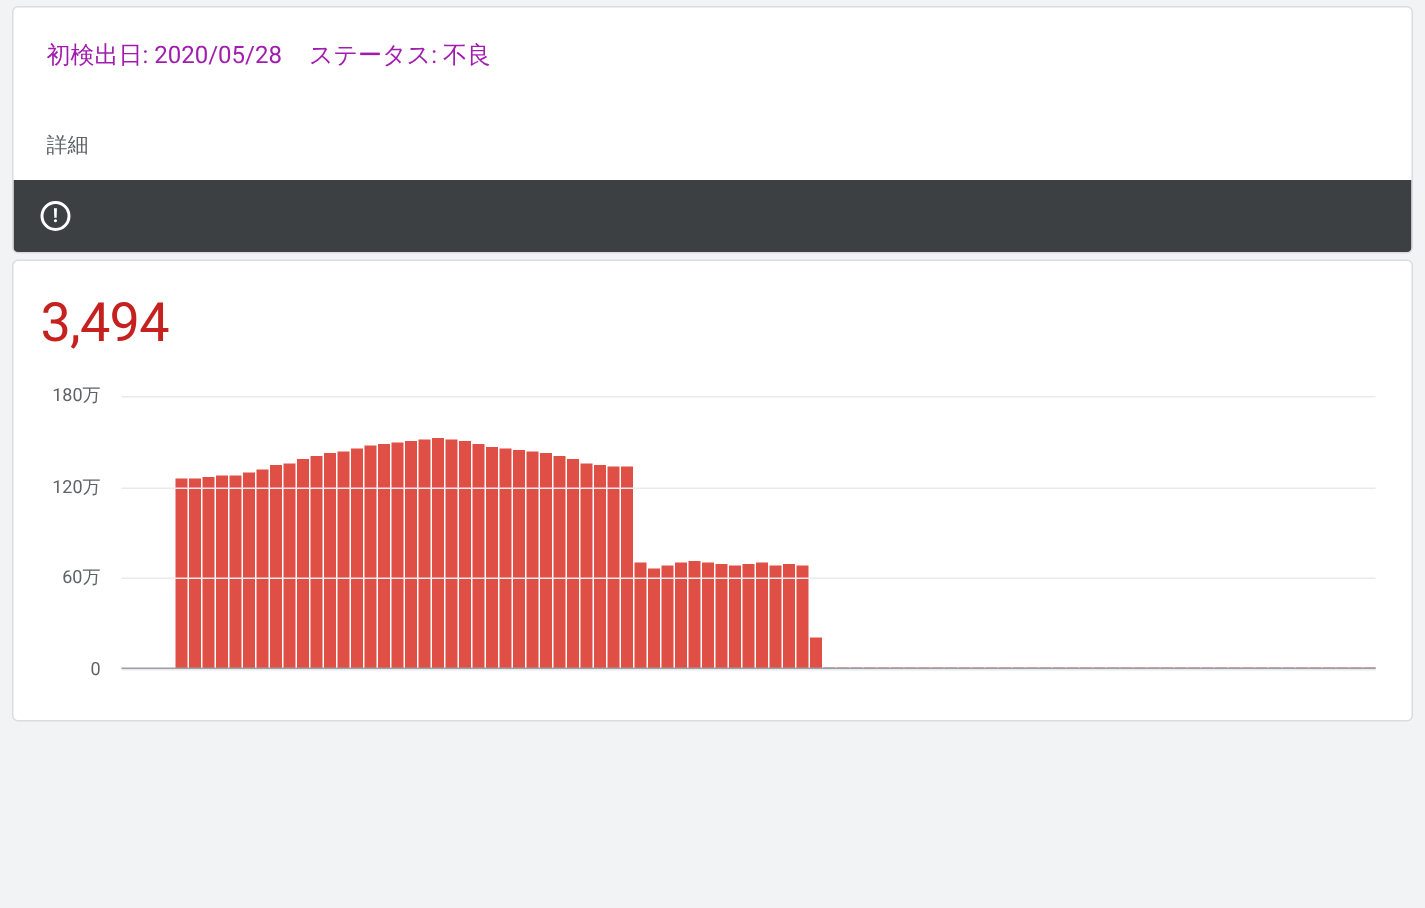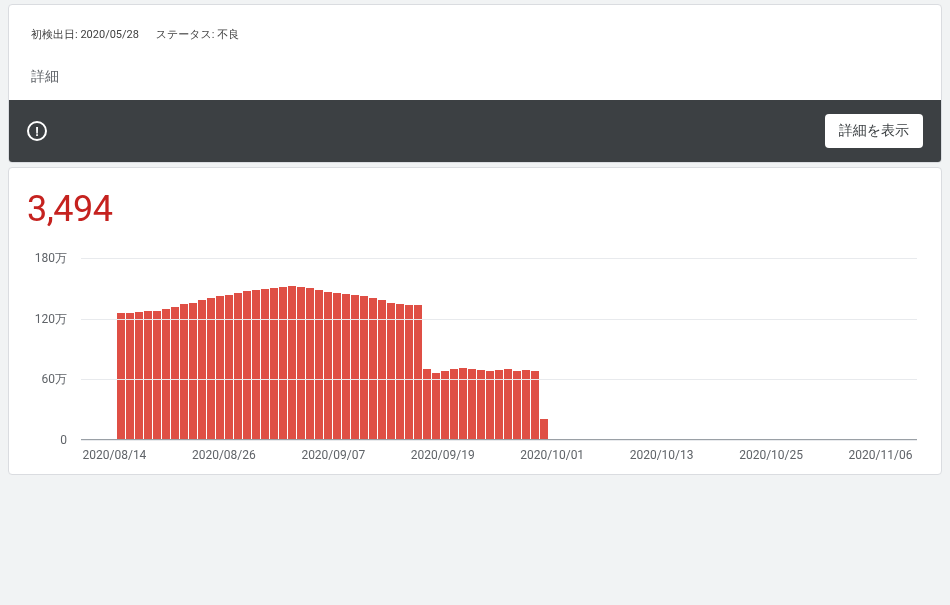--- a/index.html
+++ b/index.html
@@ -20,23 +20,23 @@
     overflow: hidden;
   }
   .header-card { padding: 22px 22px 18px 22px; }
   .title {
     font-size: 22px;
     font-weight: 500;
     color: #202124;
     margin-bottom: 8px;
   }
   .subtitle {
-    font-size: 11px;
-    color: #404040;
-    margin-bottom: 26px;
+    font-size: 16px;
+    color: #a21caf;
+    margin-bottom: 40px;
   }
   .sub-item { margin-right: 14px; }
   .details-link {
     font-size: 14px;
     color: #5f6368;
     margin-bottom: 2px;
     font-family: Liberation Serif, serif;
   }
   .status-bar {
     background: #3c4043;
@@ -149,21 +149,20 @@
     <span class="sub-item">
       <span>ステータス:</span>
       <span>不良</span>
     </span>
   </div>
   <div class="details-link">詳細</div>
 
   <div class="status-bar">
     <span class="status-icon">!</span>
     <span class="spacer"></span>
-    <button class="detail-btn">詳細を表示</button>
   </div>
 </div>
 
 <div class="card chart-card">
   <div class="kpi-value">3,494</div>
 
   <div class="chart-area">
     <div class="y-axis" id="y-axis">
         <div class="y-tick" style="top: 100%;">0</div>
         <div class="y-tick" style="top: 66.6667%;">60万</div>
@@ -261,24 +260,14 @@
           <div class="bar" style="height: 0.555556%;"></div>
           <div class="bar" style="height: 0.555556%;"></div>
           <div class="bar" style="height: 0.555556%;"></div>
         </div>
       <div class="baseline"></div>
     <div class="gridline" style="top: 100%;"></div>
         <div class="gridline" style="top: 66.6667%;"></div>
         <div class="gridline" style="top: 33.3333%;"></div>
         <div class="gridline" style="top: 0%;"></div>
       </div>
-    <div class="x-axis" id="x-axis">
-        <div class="x-tick" style="left: 4%;">2020/08/14</div>
-        <div class="x-tick" style="left: 17.0909%;">2020/08/26</div>
-        <div class="x-tick" style="left: 30.1818%;">2020/09/07</div>
-        <div class="x-tick" style="left: 43.2727%;">2020/09/19</div>
-        <div class="x-tick" style="left: 56.3636%;">2020/10/01</div>
-        <div class="x-tick" style="left: 69.4545%;">2020/10/13</div>
-        <div class="x-tick" style="left: 82.5455%;">2020/10/25</div>
-        <div class="x-tick" style="left: 95.6364%;">2020/11/06</div>
-      </div>
   </div>
 </div>
 
 </body></html>

